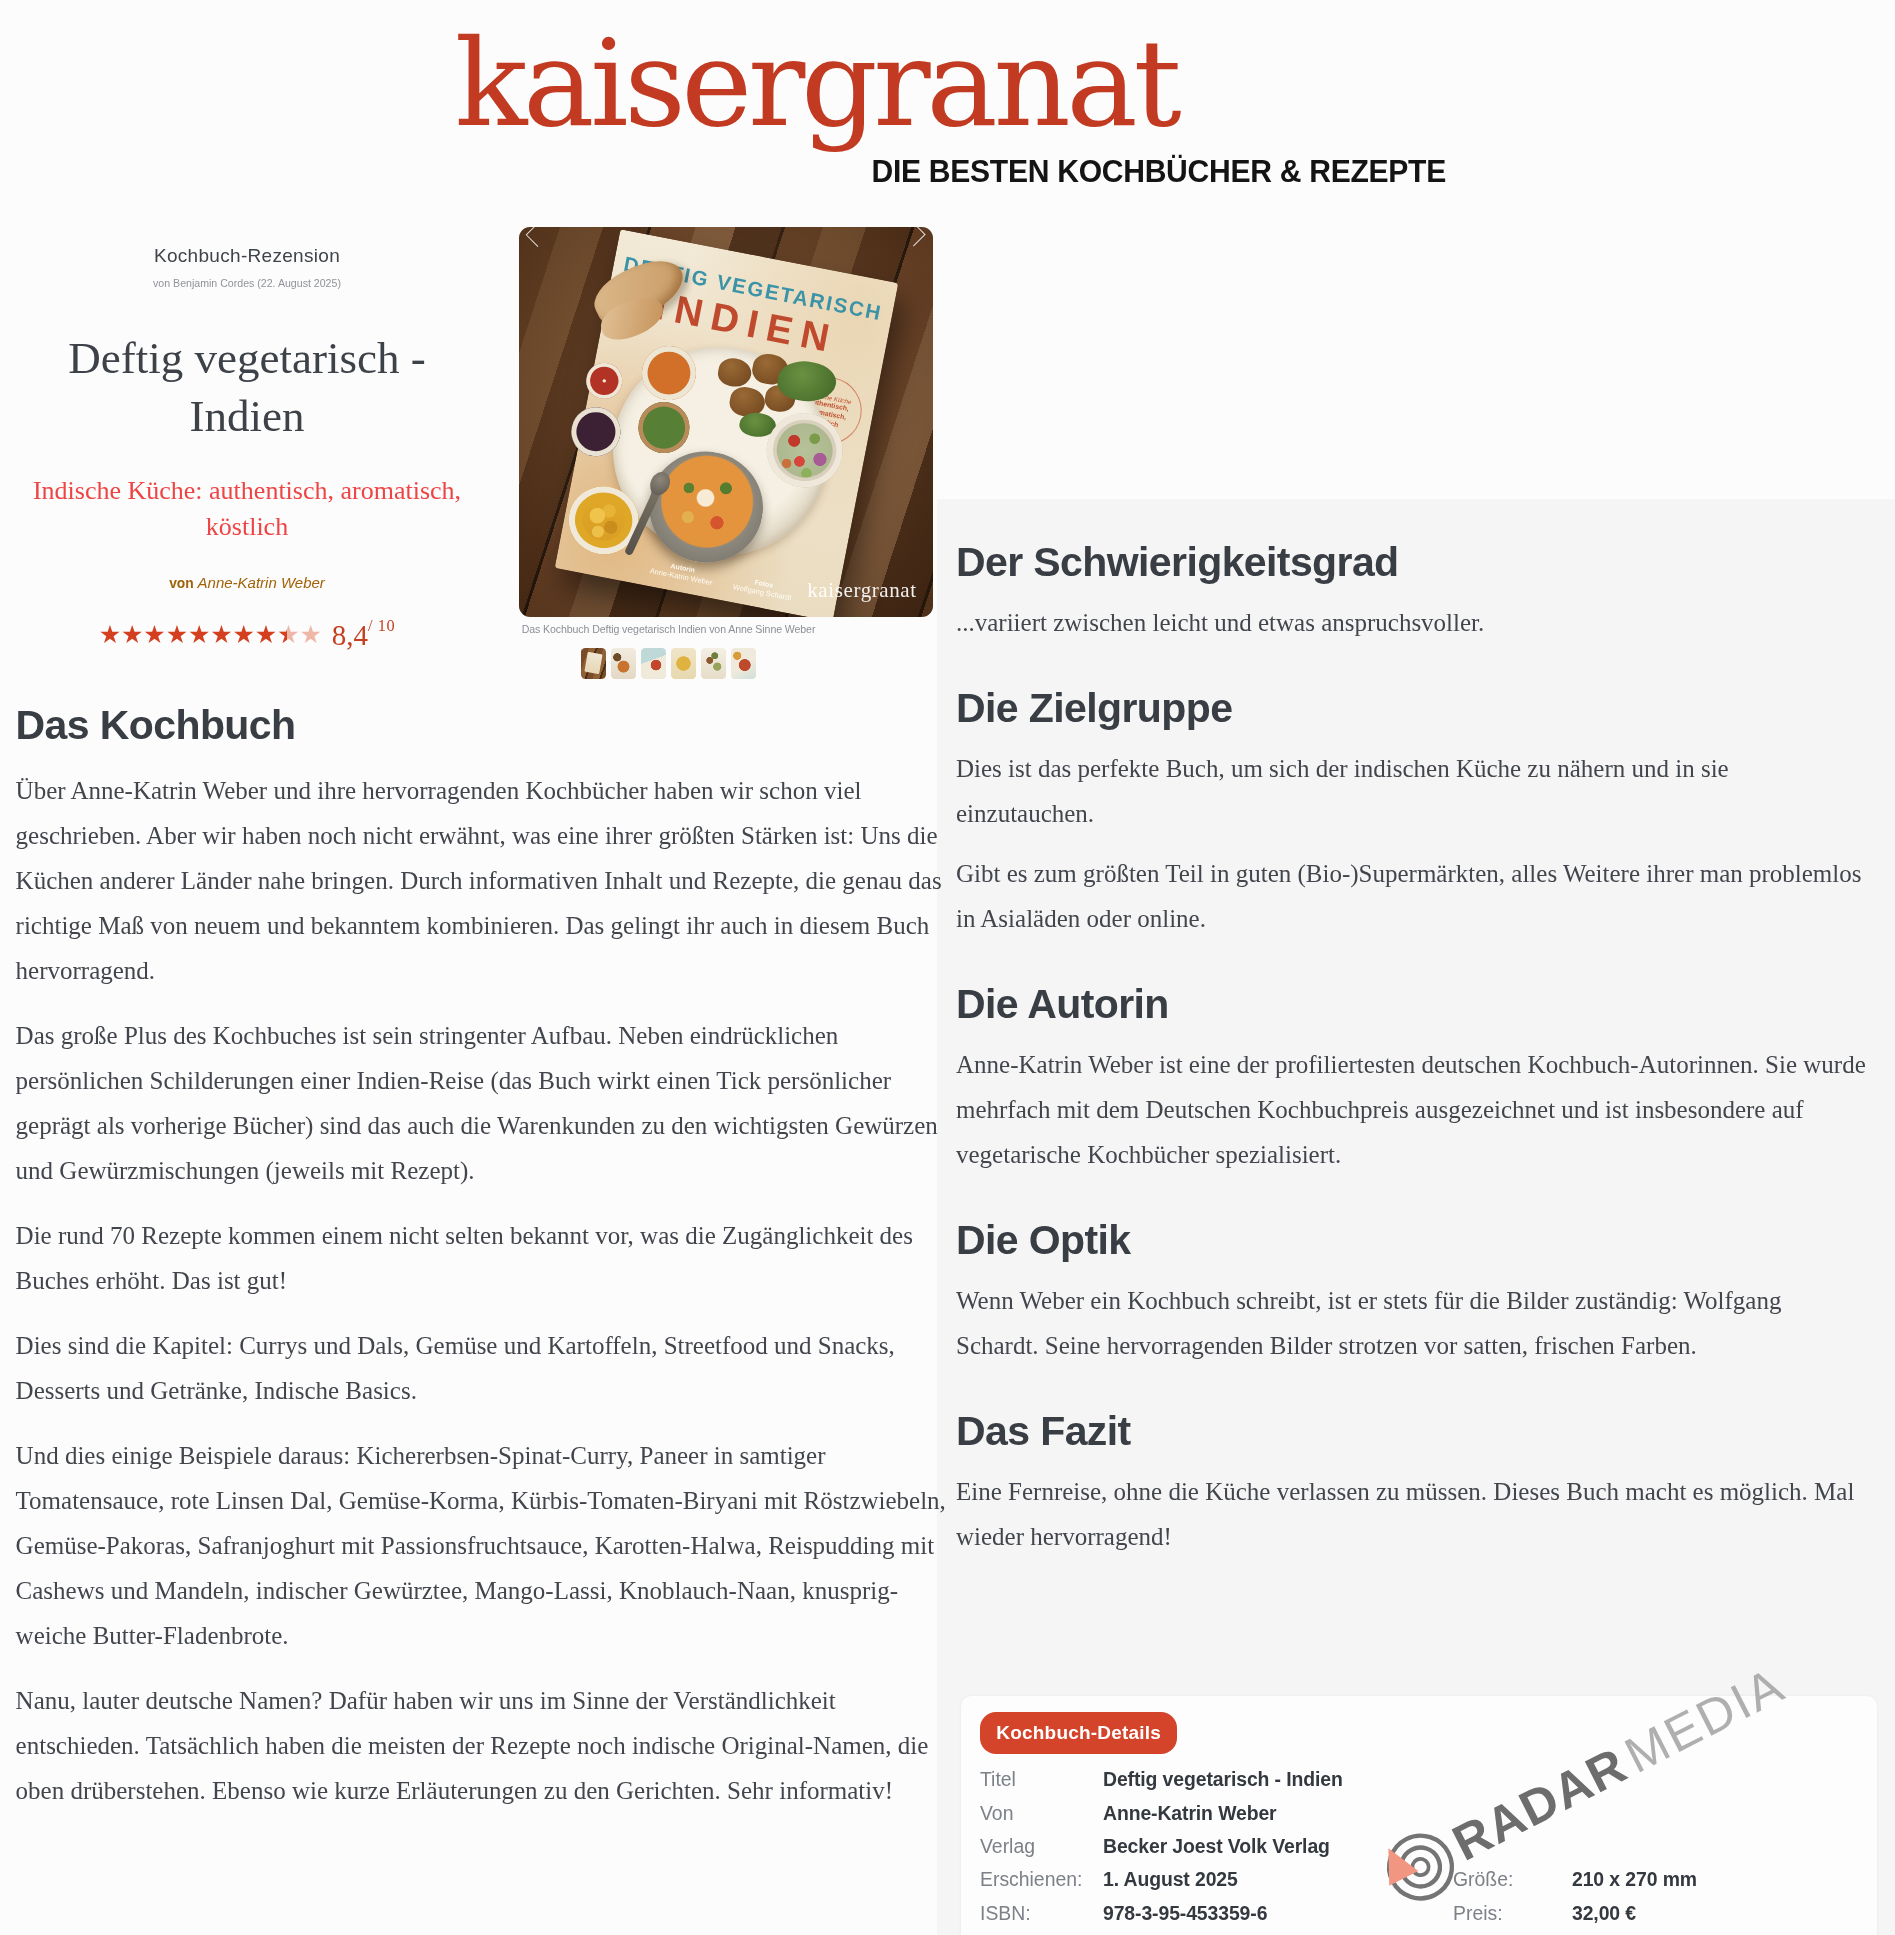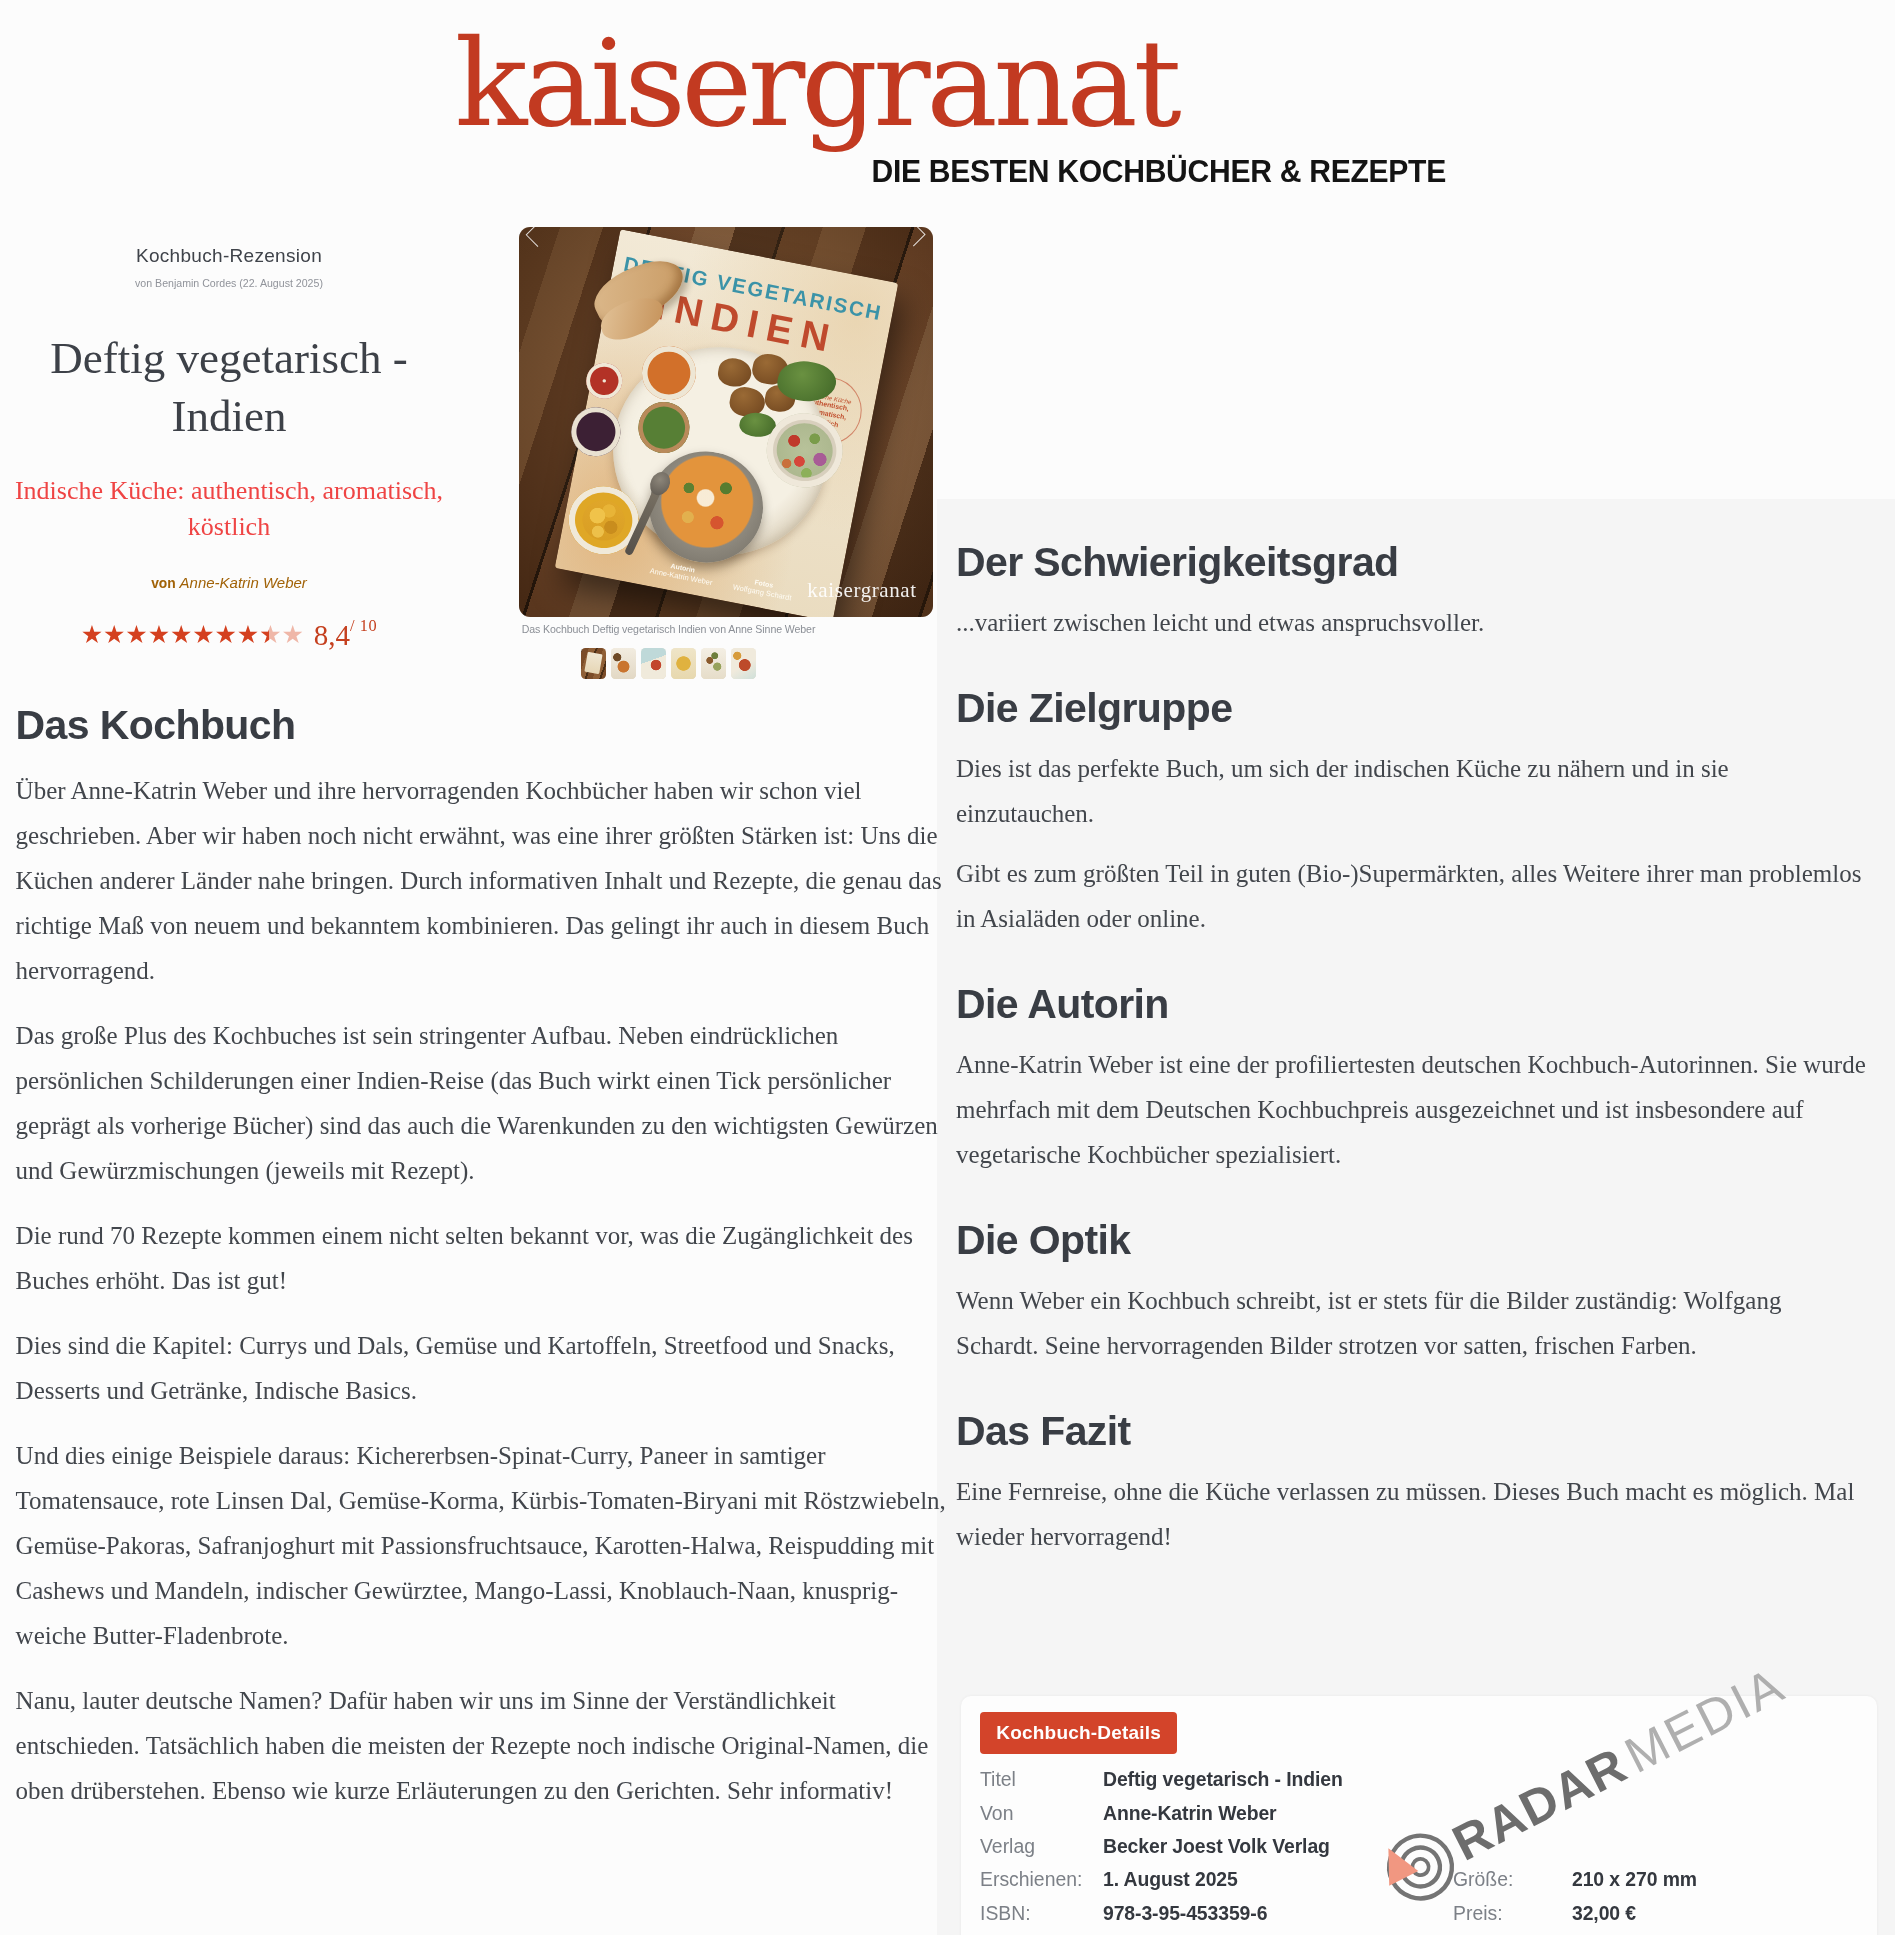--- a/index.html
+++ b/index.html
@@ -8,21 +8,21 @@
   
   .logo{position:absolute;left:816px;top:17.5px;transform:translateX(-50%);
         font-family:"DejaVu Serif","Liberation Serif",serif;font-size:120px;line-height:1.1;
         letter-spacing:-4.4px;color:#c23a21;white-space:nowrap;font-weight:400;}
   .tagline{position:absolute;left:1446px;top:153px;transform:translateX(-100%) scaleX(.94);
         transform-origin:right center;font-size:32px;font-weight:bold;color:#141414;
         letter-spacing:-0.3px;white-space:nowrap;}
   
   .panel{position:absolute;left:937px;top:499px;width:959px;height:1437px;background:#f5f5f5;}
   
-  .rev-head{position:absolute;left:1px;top:245px;width:456px;text-align:center;}
+  .rev-head{position:absolute;left:19px;top:245px;width:456px;text-align:center;}
   .kicker{font-size:19px;color:#3f434a;font-weight:500;letter-spacing:0.3px;}
   .byline{margin-top:10px;font-size:10.6px;color:#90939a;}
   .title{margin-top:41px;font-family:"Liberation Serif",serif;font-weight:400;
          font-size:45px;line-height:1.28;color:#3d4148;}
   .subtitle{margin-top:27.5px;font-family:"Liberation Serif",serif;font-size:26px;
          line-height:1.4;color:#ef4444;}
   .authorline{margin-top:29px;font-size:13.8px;color:#a16207;}
   .authorline .pfx{font-weight:bold;}
   .authorline .nm{font-style:italic;font-size:15px;}
   .stars-row{margin-top:25px;display:flex;align-items:center;justify-content:center;gap:11.3px;}
@@ -143,21 +143,21 @@
   h2.sec{font-size:41px;font-weight:600;letter-spacing:-0.6px;color:#393d44;margin:35px 0 19px;line-height:1.15;}
   .article h2.sec:first-child, .aside h2.sec:first-child{margin-top:0;}
   .aside h2.sec{margin:25px 0 13.8px;}
   .aside h2.sec:first-child{margin-top:0;}
   p.body{font-family:"Liberation Serif",serif;font-size:25px;line-height:45px;margin:0 0 20px;color:#42464c;}
   .aside p.body{margin-bottom:15px;}
   
   .card{position:absolute;left:961px;top:1696px;width:878px;height:231px;background:#fdfdfd;
         border-radius:10px;box-shadow:0 0.6px 3.1px rgba(0,0,0,.06);padding:16.3px 19px;}
   .badge{display:inline-block;background:#d3442a;color:#fff;font-size:19px;font-weight:bold;
-        padding:10px 16.3px;border-radius:4px;letter-spacing:0.2px;}
+        padding:10px 16.3px;border-radius:16px;letter-spacing:0.2px;}
   .dtable{margin-top:15px;display:grid;grid-template-columns:123px 350px 119px auto;
         row-gap:13px;font-size:19.4px;line-height:1.05;align-items:baseline;}
   .dlabel{color:#7c8087;}
   .dvalue{color:#34383f;font-weight:600;letter-spacing:-0.1px;}
   
   .wm{position:absolute;left:1385px;top:1846px;display:flex;align-items:center;gap:6.3px;
       transform:rotate(-27deg);transform-origin:left center;opacity:.82;z-index:9;}
   .wm-bold{font-size:50px;font-weight:bold;color:#4e4e4e;letter-spacing:1.3px;}
   .wm-light{font-size:50px;font-weight:300;color:#9f9f9f;letter-spacing:2.5px;}
 </style>

